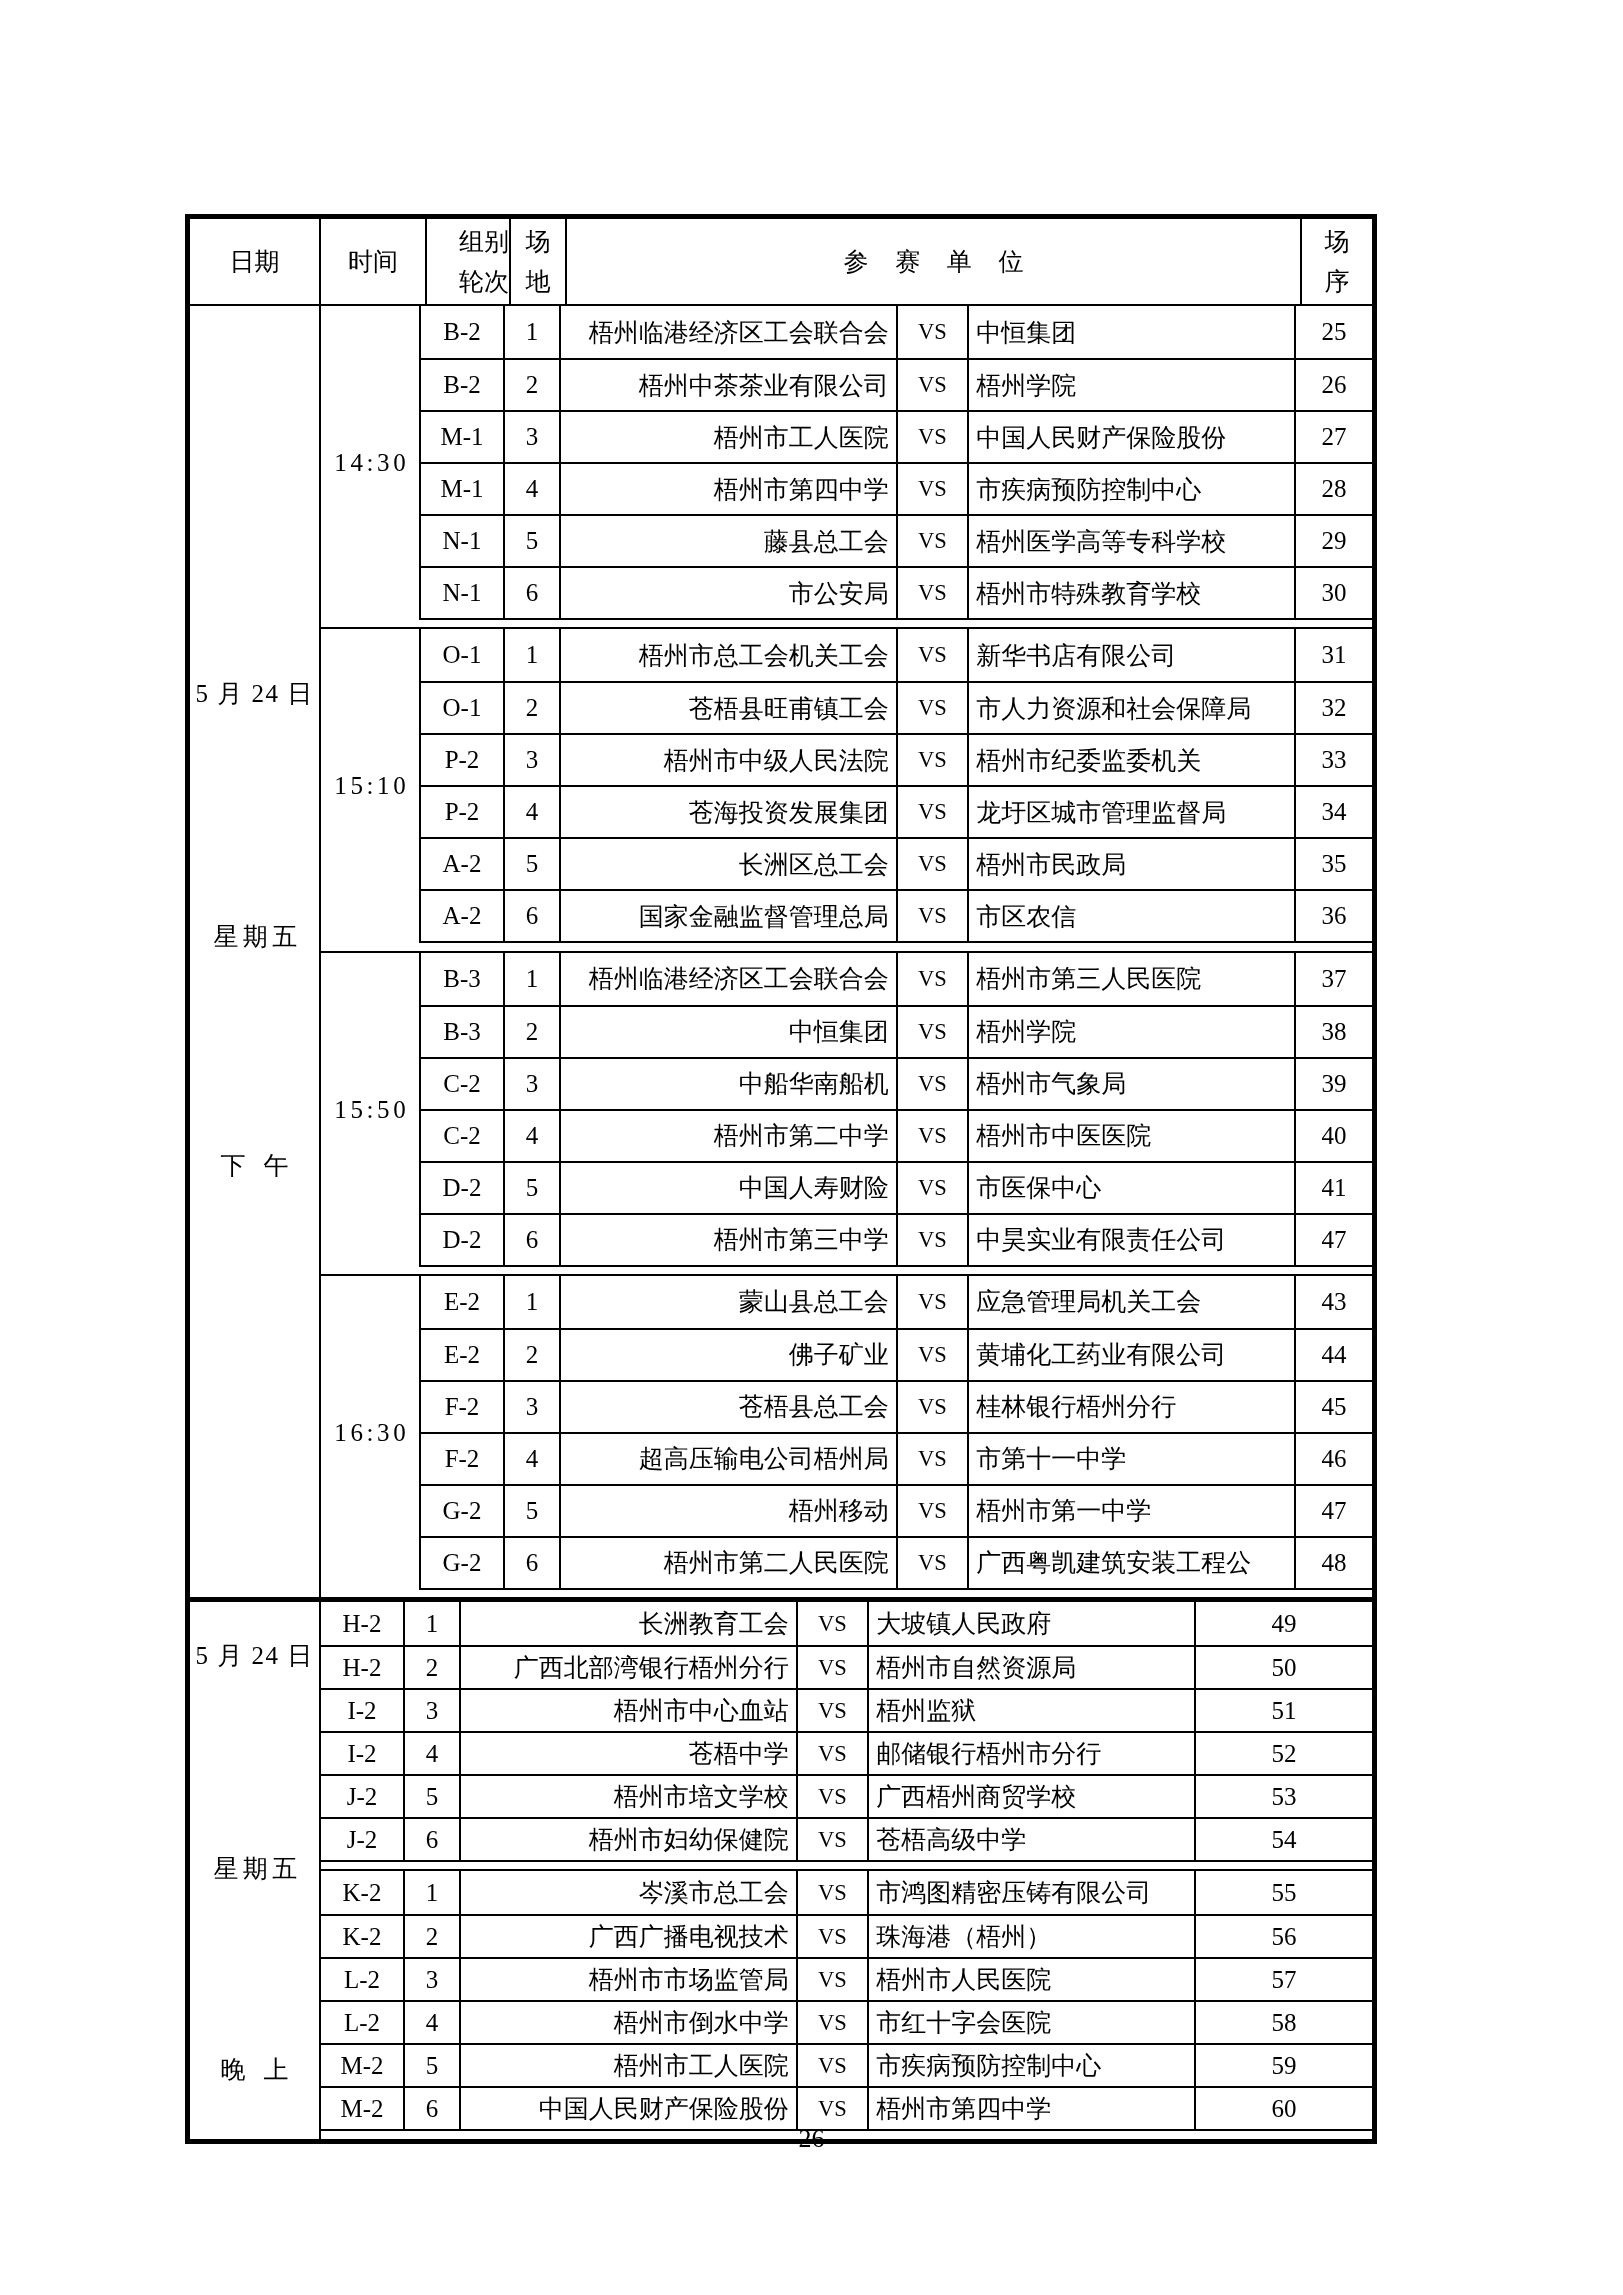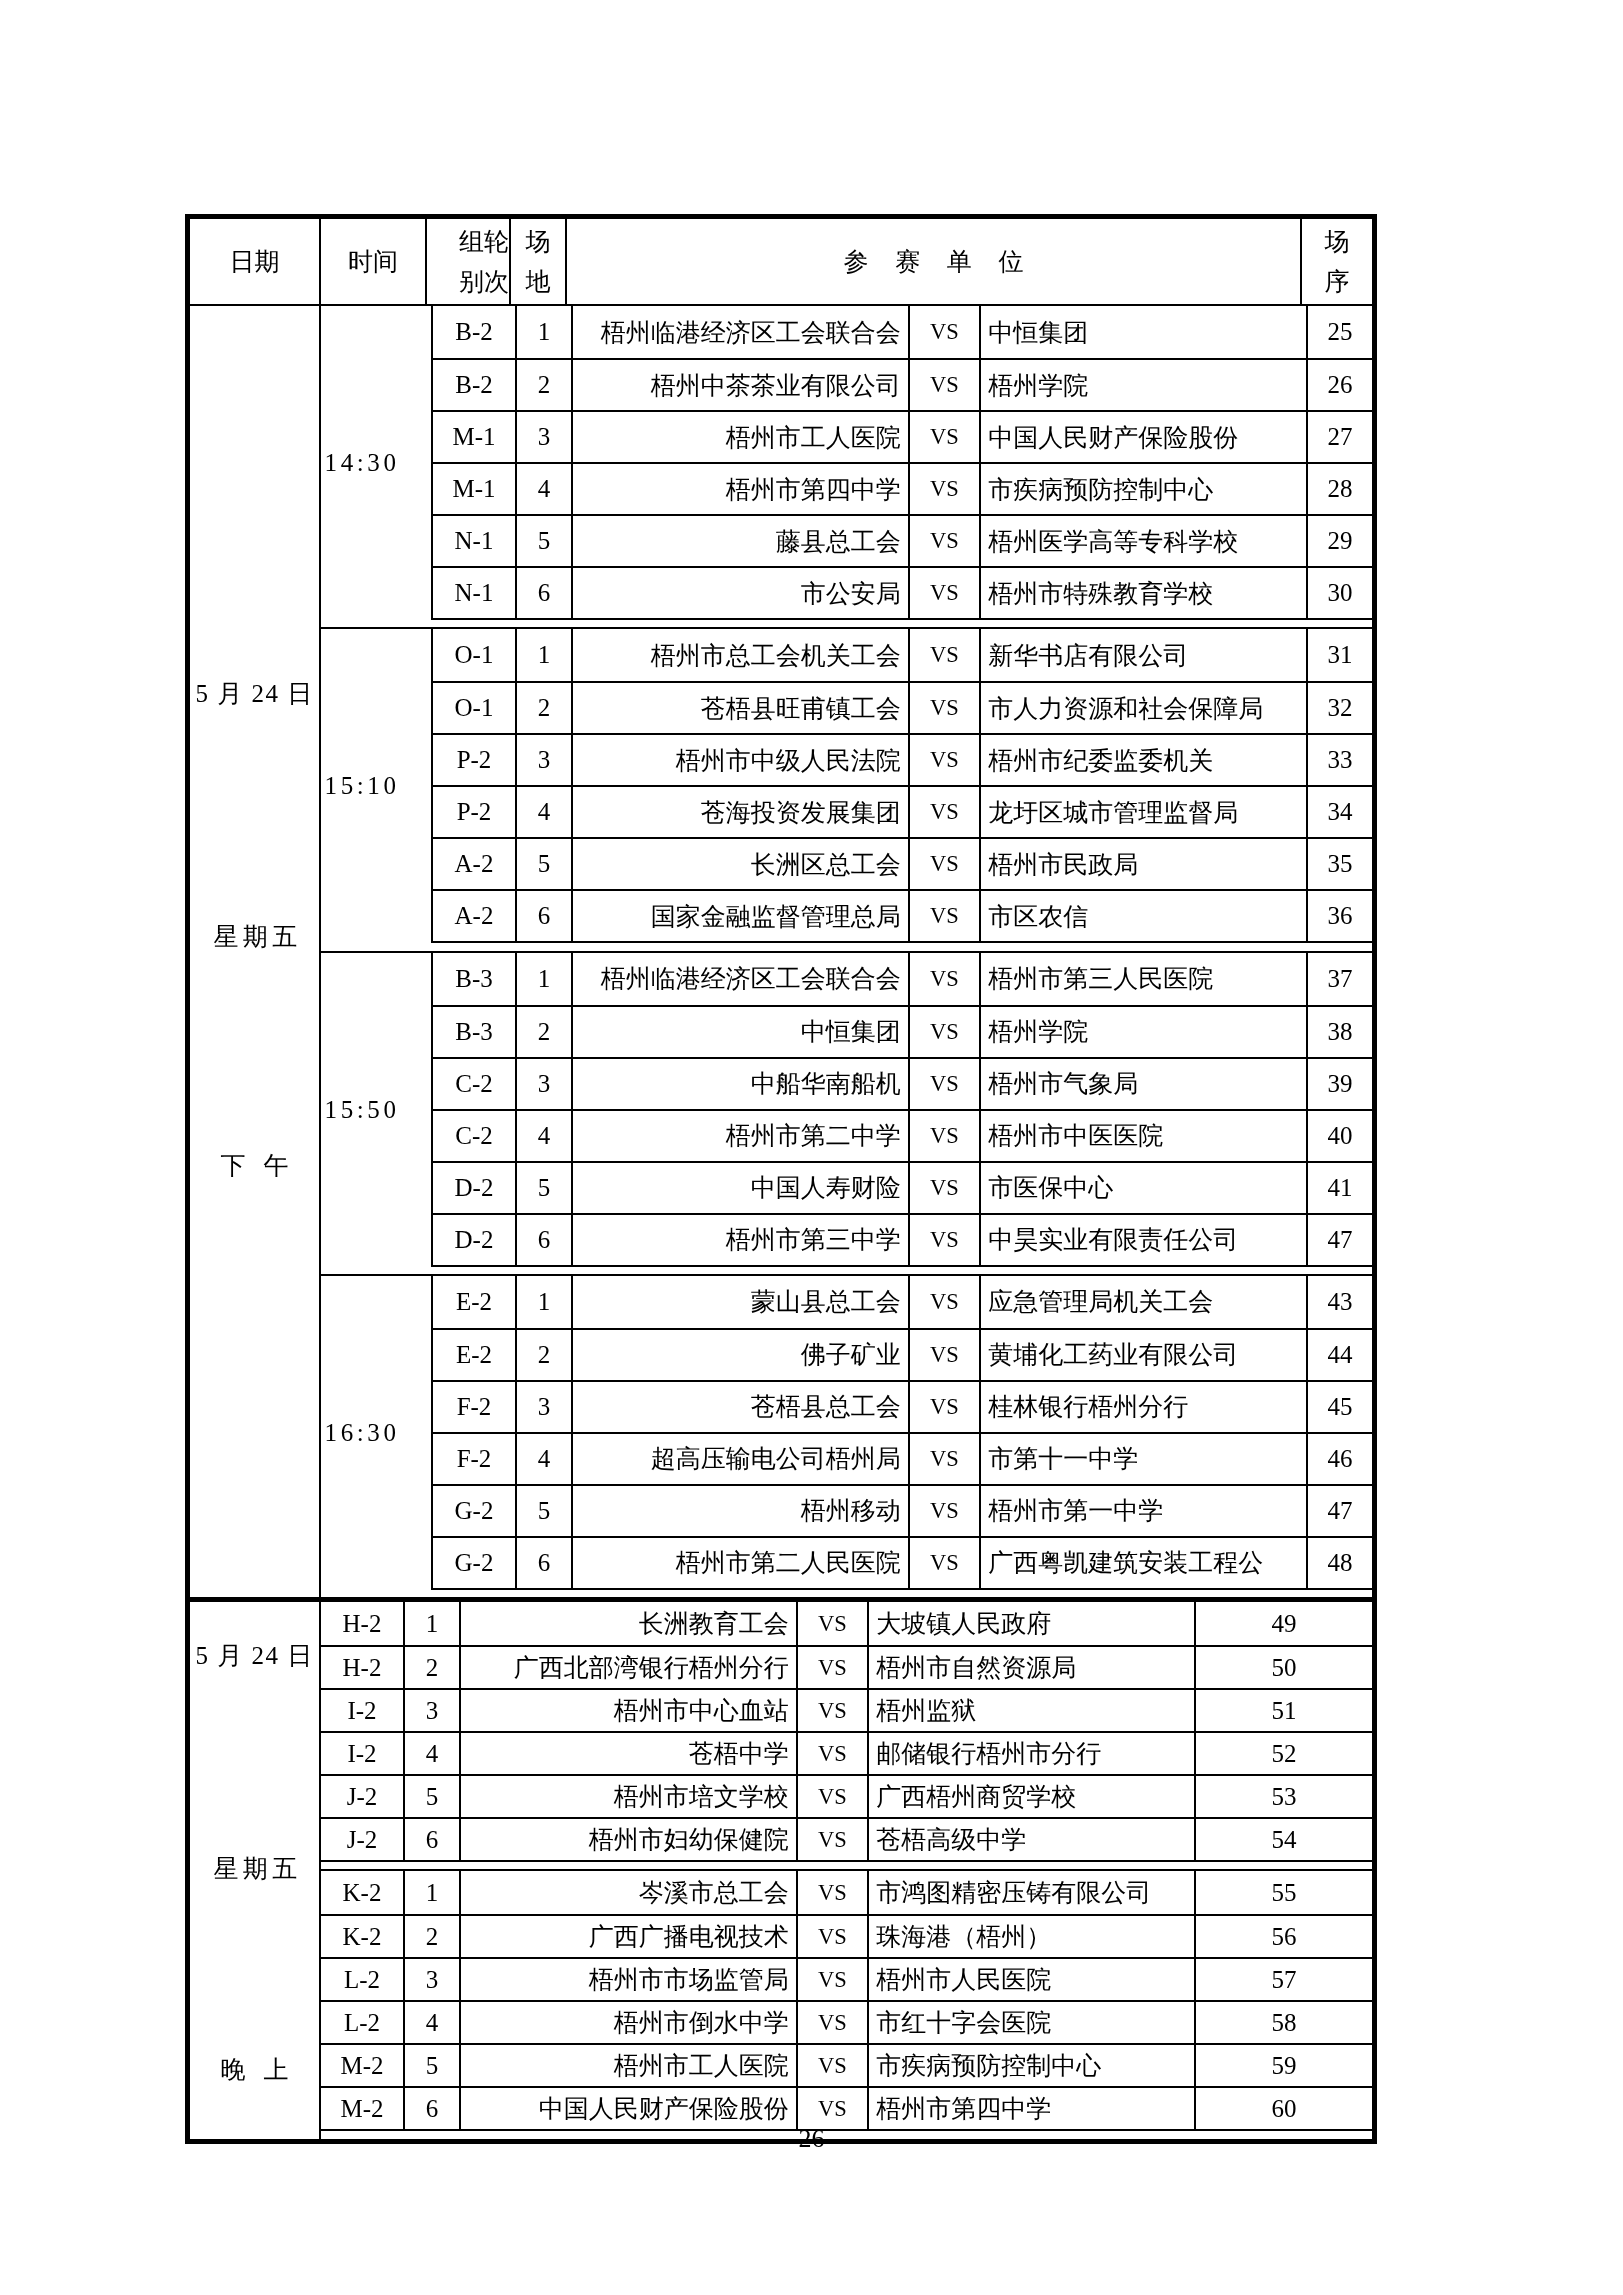--- a/index.html
+++ b/index.html
@@ -21,21 +21,21 @@
 
   
   .hrow { display: flex; height: 87px; border-bottom: 2.2px solid #000; }
   .hc {
     display: flex; align-items: center; justify-content: center;
     font-size: 25px; line-height: 1.6; text-align: center;
     border-right: 2.2px solid #000;
   }
   .hc.hd { width: 131px; }
   .hc.ht { width: 106px; }
-  .hc.hg { width: 84px; flex-direction: row; padding-left: 32px; }
+  .hc.hg { width: 84px; flex-direction: column; padding-left: 32px; }
   .hc.hv { width: 56px;  flex-direction: column; }
   .hc.hu { width: 735px; letter-spacing: 10.2px; padding-left: 10.2px; }
   .hc.hs { flex: 1; border-right: none; flex-direction: column; }
 
   
   .blocks > .block { display: flex; }
   .blocks > .block + .block { border-top: 5.1px solid #000; }
 
   .date-cell {
     width: 131px; border-right: 2.2px solid #000;
@@ -54,22 +54,22 @@
   .blocks > .block:nth-of-type(1) .dl-period { top: 66.5%; }
   .blocks > .block:nth-of-type(2) .dl-date   { top: 9.8%; }
   .blocks > .block:nth-of-type(2) .dl-week   { top: 49.5%; }
   .blocks > .block:nth-of-type(2) .dl-period { top: 87%; }
 
   .block-body { flex: 1; display: flex; flex-direction: column; }
   .block-body > .group { display: flex; padding-bottom: 7.3px; }
   .block-body > .group + .group { border-top: 2.2px solid #000; }
 
   .time-cell {
-    width: 112px; border-right: 2.2px solid #000;
-    display: flex; align-items: center; justify-content: flex-start;
+    width: 100px; border-right: 2.2px solid #000;
+    display: flex; align-items: center; justify-content: center;
   }
   .time-text { font-size: 25px; letter-spacing: 3.6px; padding-left: 3.6px; white-space: nowrap; }
 
   .rows { flex: 1; display: flex; flex-direction: column; border-bottom: 2.2px solid #000; }
   .row  { display: flex; }
   .rows > .row + .row { border-top: 2.2px solid #000; }
   .blocks > .block:nth-of-type(1) .row { height: 52px; }
   .blocks > .block:nth-of-type(2) .row { height: 43px; }
 
   .cell {

